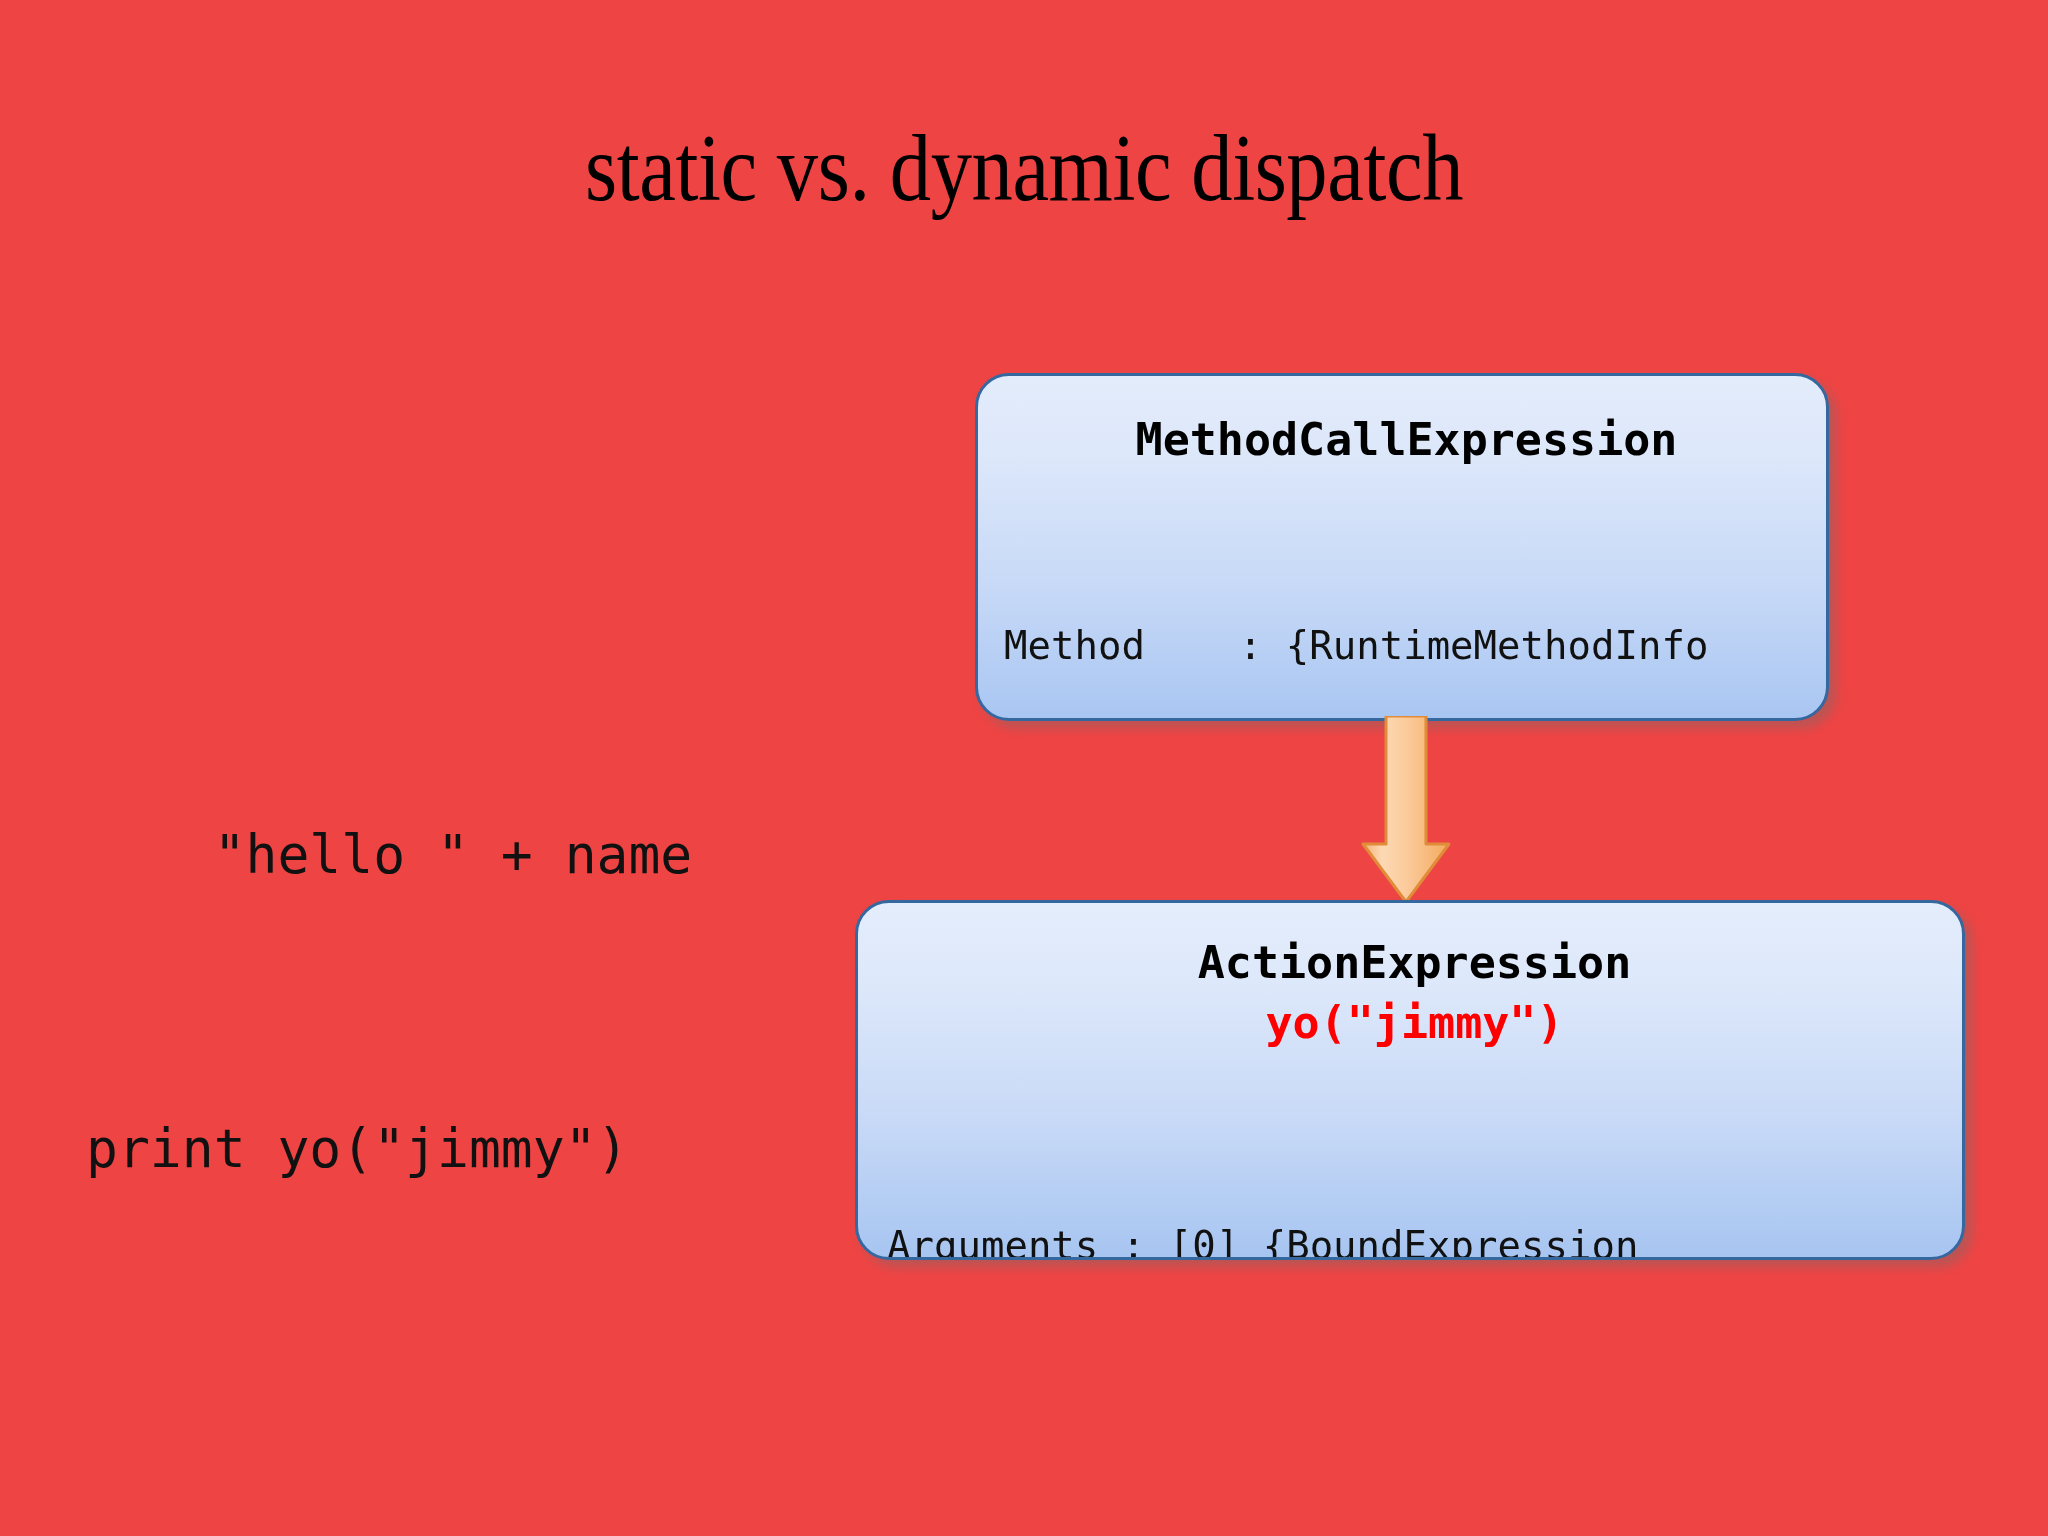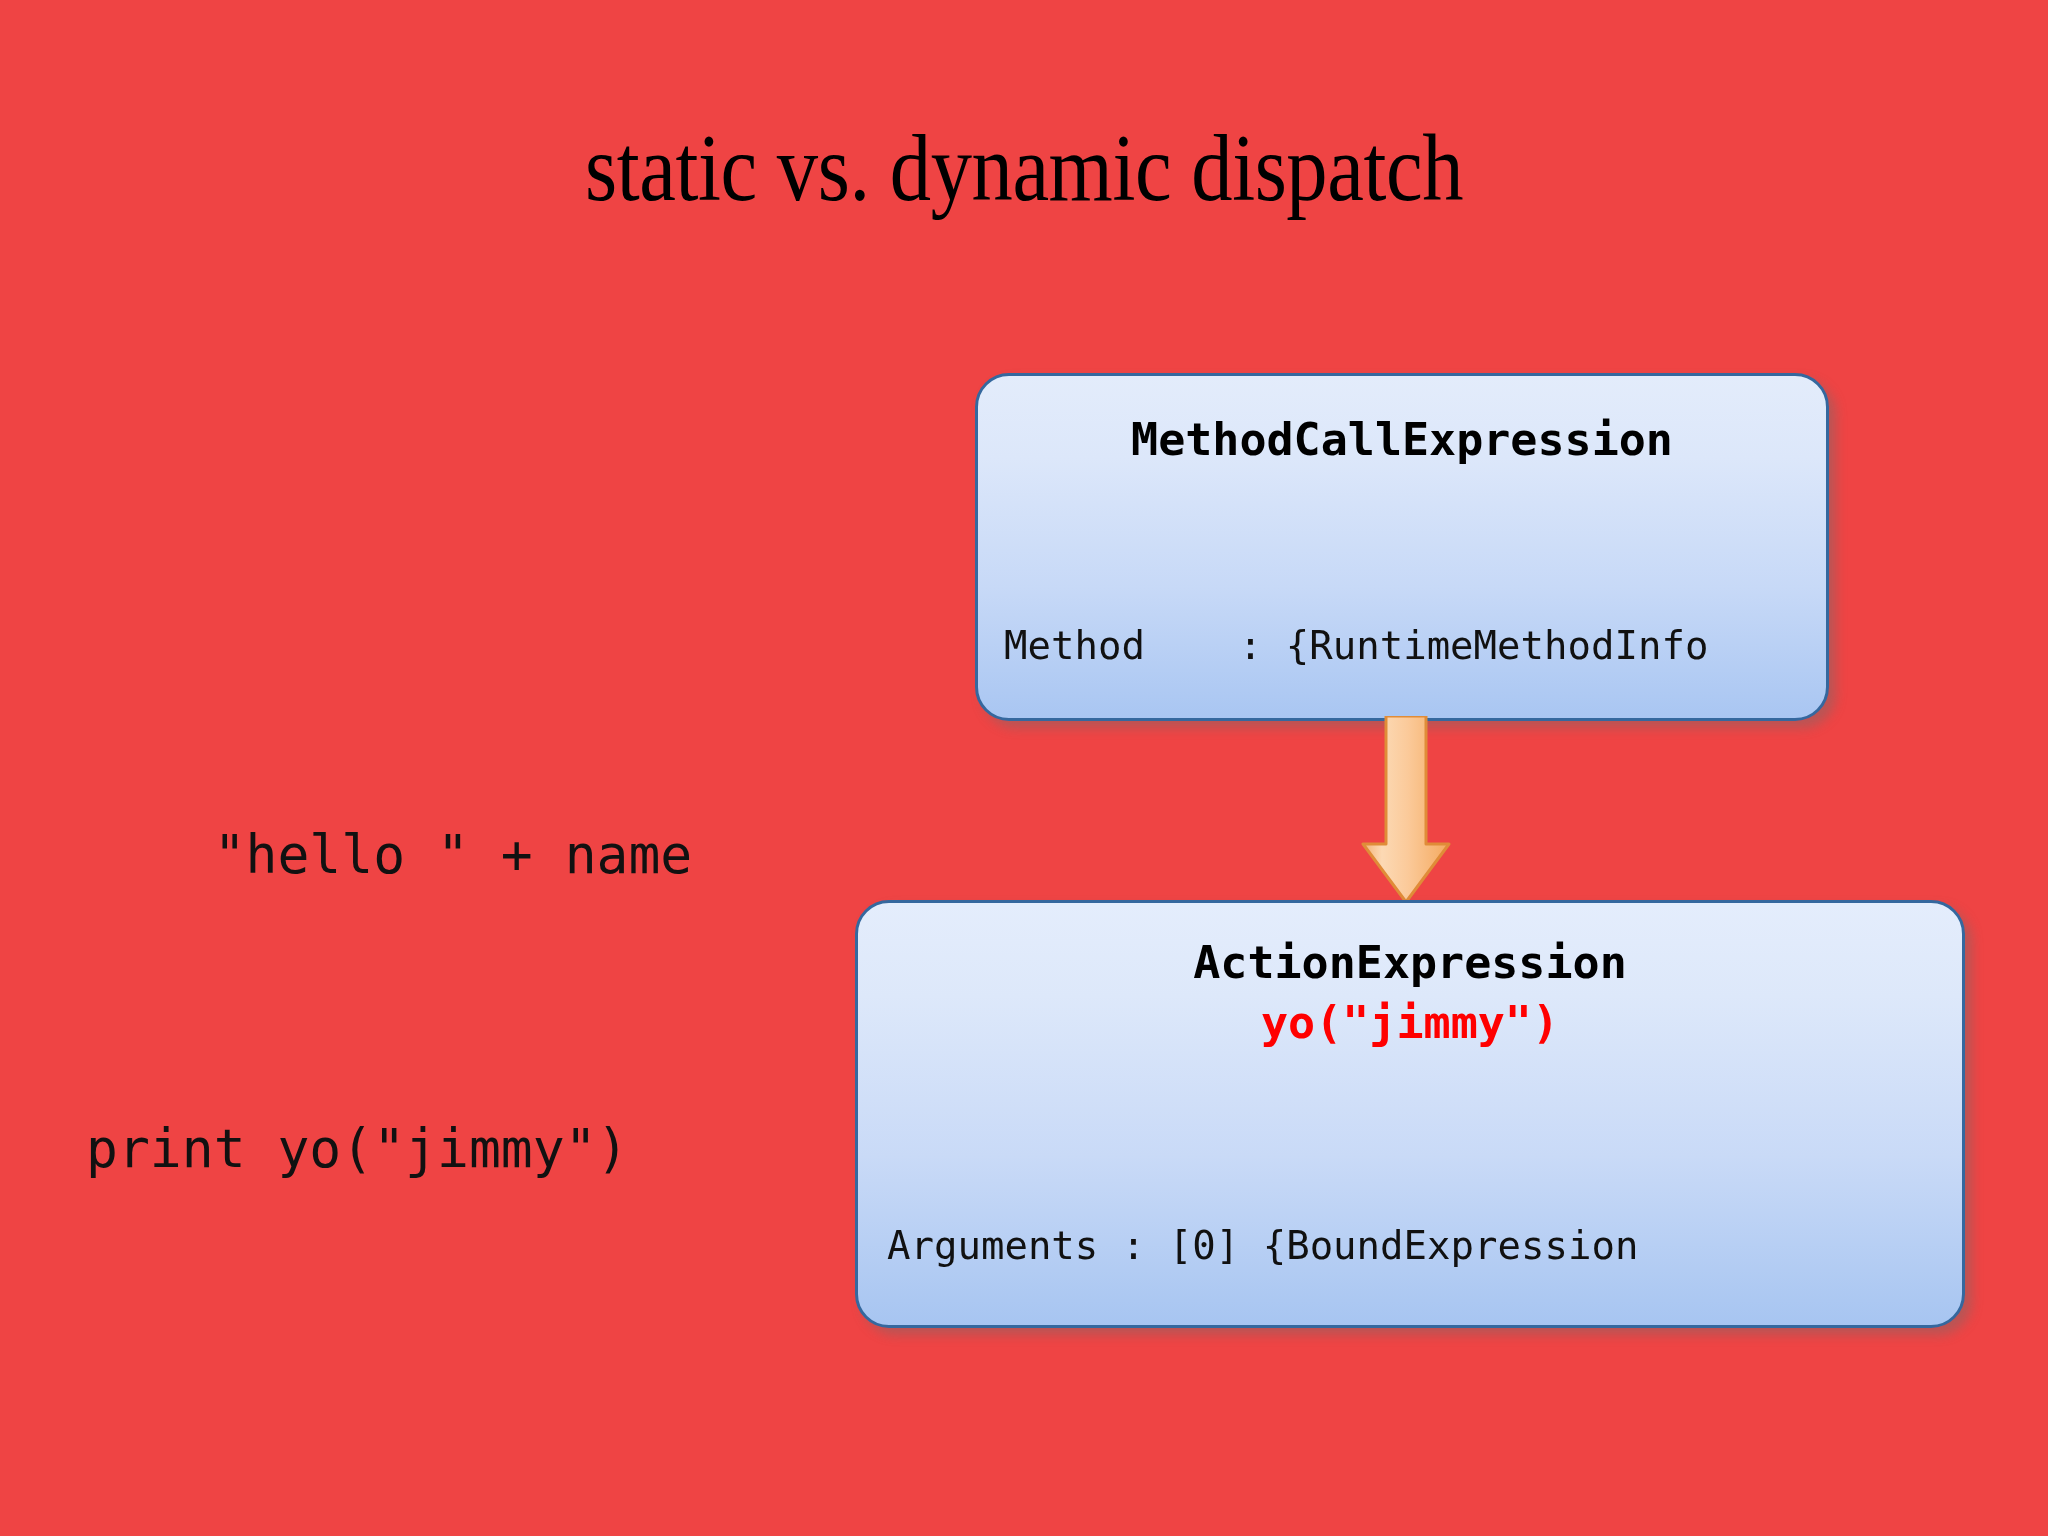--- a/index.html
+++ b/index.html
@@ -62,34 +62,35 @@
     box-sizing: border-box;
     border: 3px solid #35689E;
     border-radius: 34px;
     box-shadow: 7px 7px 11px rgba(110,110,110,0.42);
     overflow: hidden;
   }
   .flow-box .box-inner {
     position: relative;
     width: 100%;
     height: 100%;
+    padding-left: 9px;
   }
 
   #box-method-call {
     left: 975px;
     top: 373px;
     width: 854px;
     height: 348px;
     background: linear-gradient(to bottom, #E3ECFB 0%, #DCE7FA 24%, #C7D9F7 62%, #A9C6F2 100%);
   }
   #box-action-expression {
     left: 855px;
     top: 900px;
     width: 1110px;
-    height: 428px;
+    height: 360px;
     background: linear-gradient(to bottom, #E4EDFC 0%, #DDE8FA 22%, #C9DAF7 60%, #A7C5F1 100%);
   }
 
   .box-heading {
     position: absolute;
     left: 0;
     width: 100%;
     text-align: center;
     font-family: "DejaVu Sans Mono", "Liberation Mono", monospace;
     font-weight: bold;

